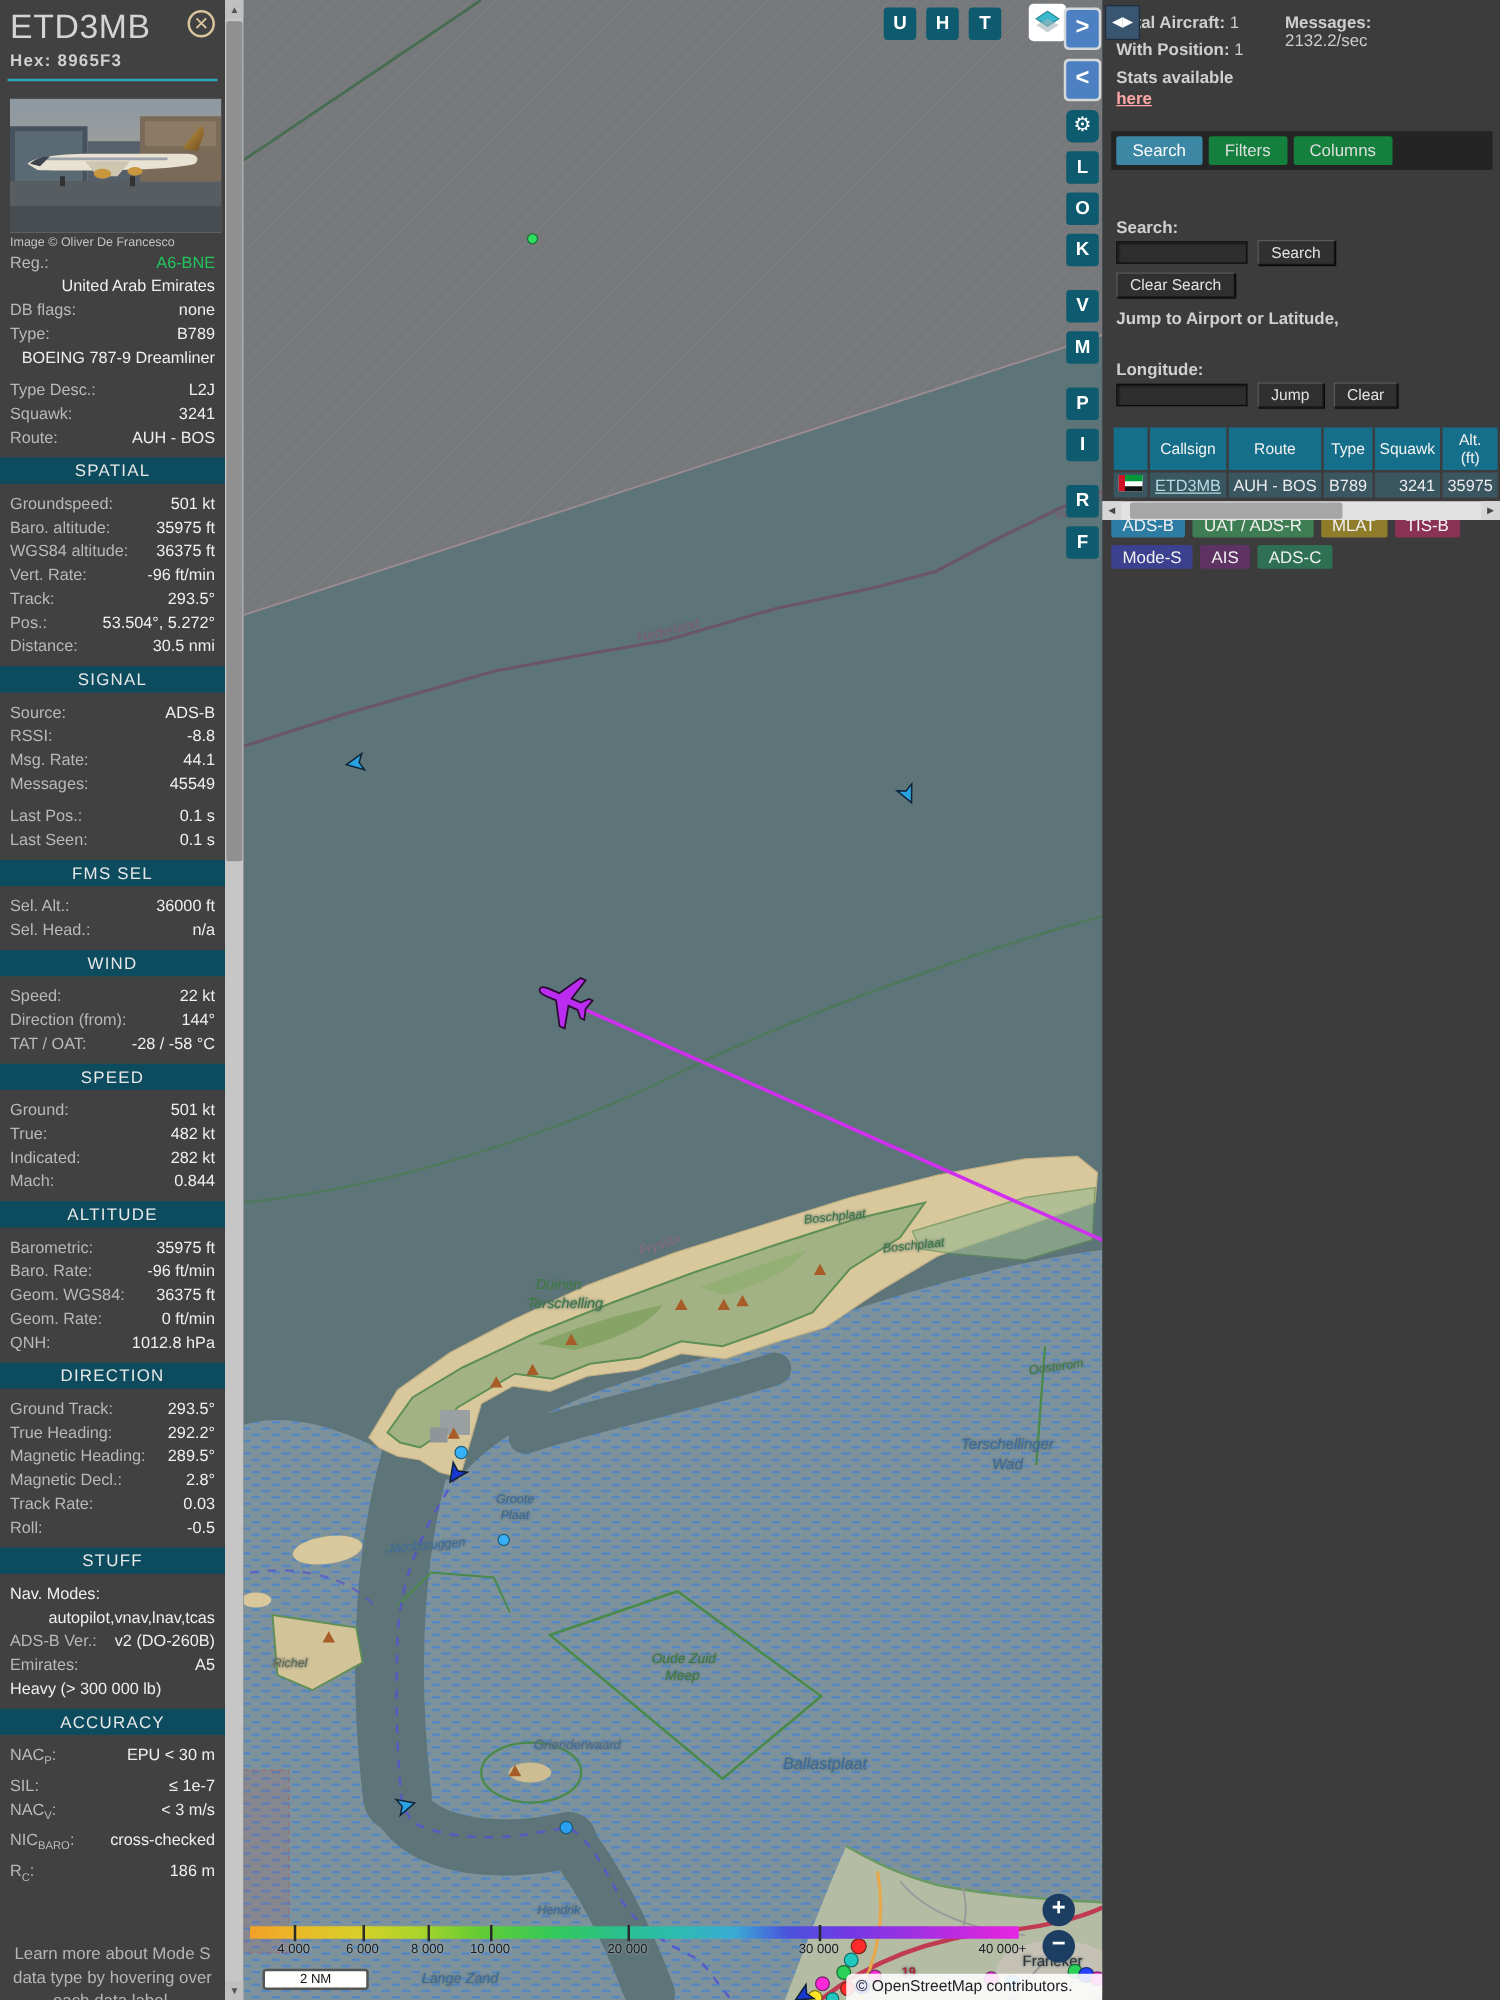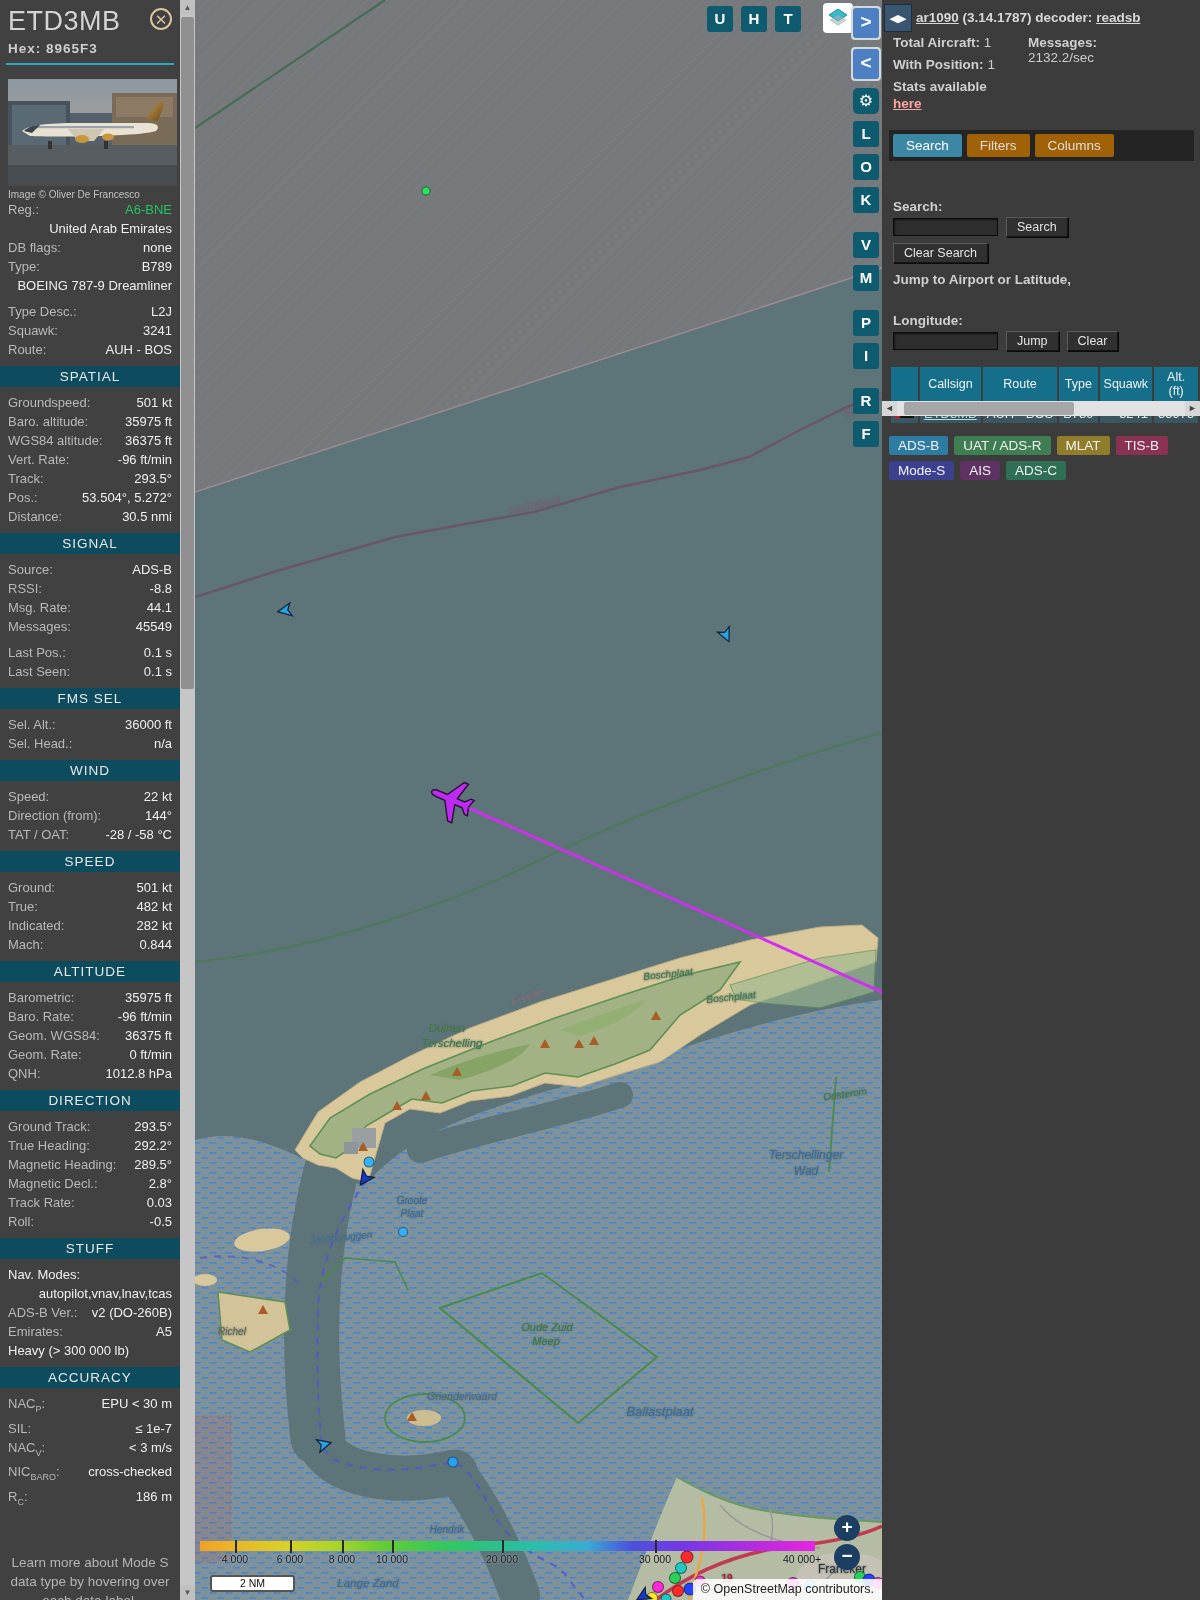--- a/index.html
+++ b/index.html
@@ -50,35 +50,35 @@
   #layers-btn{position:absolute;width:30px;height:30px;background:#fff;border-radius:4px;cursor:pointer;}
   .zoombtn{position:absolute;width:26px;height:26px;border-radius:50%;background:#1c3e62;color:#fff;
            font-size:19px;font-weight:bold;text-align:center;line-height:24px;cursor:pointer;}
   #legend-bar{position:absolute;height:10px;}
   .leg-tick{position:absolute;width:2px;height:13px;background:#2a2a2a;top:-1px;}
   .leg-lab{position:absolute;top:12px;transform:translateX(-50%);font-size:10.5px;color:#1a1a1a;
            text-shadow:0 0 2px #b9c6c9;white-space:nowrap;}
   #scalebox{position:absolute;background:#fff;border:2px solid #555;border-radius:3px;
             font-size:10.5px;color:#111;text-align:center;line-height:13px;}
   #attribution{position:absolute;right:0;bottom:0;background:rgba(255,255,255,.88);
-               border-top-left-radius:5px;padding:3px 8px 4px 8px;font-size:12.5px;color:#222;}
+               border-top-left-radius:5px;padding:3px 24px 4px 8px;font-size:12.5px;color:#222;}
 
   
   #panel{position:absolute;left:882px;top:0;width:318px;height:1600px;background:#3c3c3c;color:#ccc;}
   #panel-toggle{position:absolute;left:2px;top:4px;width:28px;height:28px;background:#3a5570;
                 border:1px solid #1e2e3e;color:#fff;font-size:11px;text-align:center;line-height:26px;cursor:pointer;}
   #p-header{padding:10px 8px 0 34px;font-size:13.5px;font-weight:bold;color:#d8d8d8;white-space:nowrap;}
   #p-header a{color:#d8d8d8;}
   #p-stats{display:flex;padding:10px 8px 0 11px;font-size:13.5px;}
   #p-stats .col1{width:135px;}
   #p-stats b{color:#cfcfcf;}
   #p-stats .line{margin-bottom:7px;}
   #stats-here{color:#fca5a5;font-weight:bold;}
   #p-tabs{margin:12px 6px 0 7px;background:#242424;padding:4px;display:flex;gap:5px;}
-  .tab{padding:4px 13px;font-size:13.5px;background:#a16207;color:#dedede;cursor:pointer;border-radius:2px;}
+  .tab{padding:4px 13px;font-size:13.5px;background:#15803d;color:#dedede;cursor:pointer;border-radius:2px;}
   .tab.active{background:#3b87a4;color:#fff;}
   #p-search{padding:12px 8px 0 11px;font-size:13.5px;}
   .p-label{font-weight:bold;color:#cfcfcf;margin-bottom:3px;margin-top:26px;}
   .p-input{width:105px;height:18px;background:#2e2e2e;border:1px solid #0c0c0c;color:#ddd;
            box-shadow:inset 1px 1px 2px #141414;padding:0 3px;font-size:12px;}
   .p-btn{background:#303030;color:#e2e2e2;border:1px solid #141414;border-top-color:#5a5a5a;
          border-left-color:#5a5a5a;font-size:12.5px;padding:2px 10px;margin-left:8px;cursor:pointer;
          box-shadow:1px 1px 0 #0a0a0a;}
   .p-btn.noml{margin-left:0;}
   .inline{display:flex;align-items:center;}
@@ -547,21 +547,20 @@
         <div class="leg-tick" style="left: 455px;"></div>
         <div class="leg-lab" style="left: 455px;">30 000</div>
         <div class="leg-lab" style="left: 602px;">40 000+</div>
       </div>
     <div id="scalebox" style="left:15px;top:1575px;width:85px;height:17px;">2 NM</div>
     <div id="attribution"><span>© OpenStreetMap contributors.</span></div>
   </div>
 
   <section id="panel">
     <div id="panel-toggle">◀▶</div>
-    <div id="p-header"><a href="#">ar1090</a><span> (3.14.1787) decoder: </span><a href="#">readsb</a></div>
 
     <div id="p-stats">
       <div class="col1">
         <div class="line"><b>Total Aircraft:</b> <span>1</span></div>
         <div class="line"><b>With Position:</b> <span>1</span></div>
         <div class="line" style="margin-bottom:2px;"><b>Stats available</b></div>
         <div class="line"><a href="#" id="stats-here">here</a></div>
       </div>
       <div class="col2">
         <div><b>Messages:</b></div>

